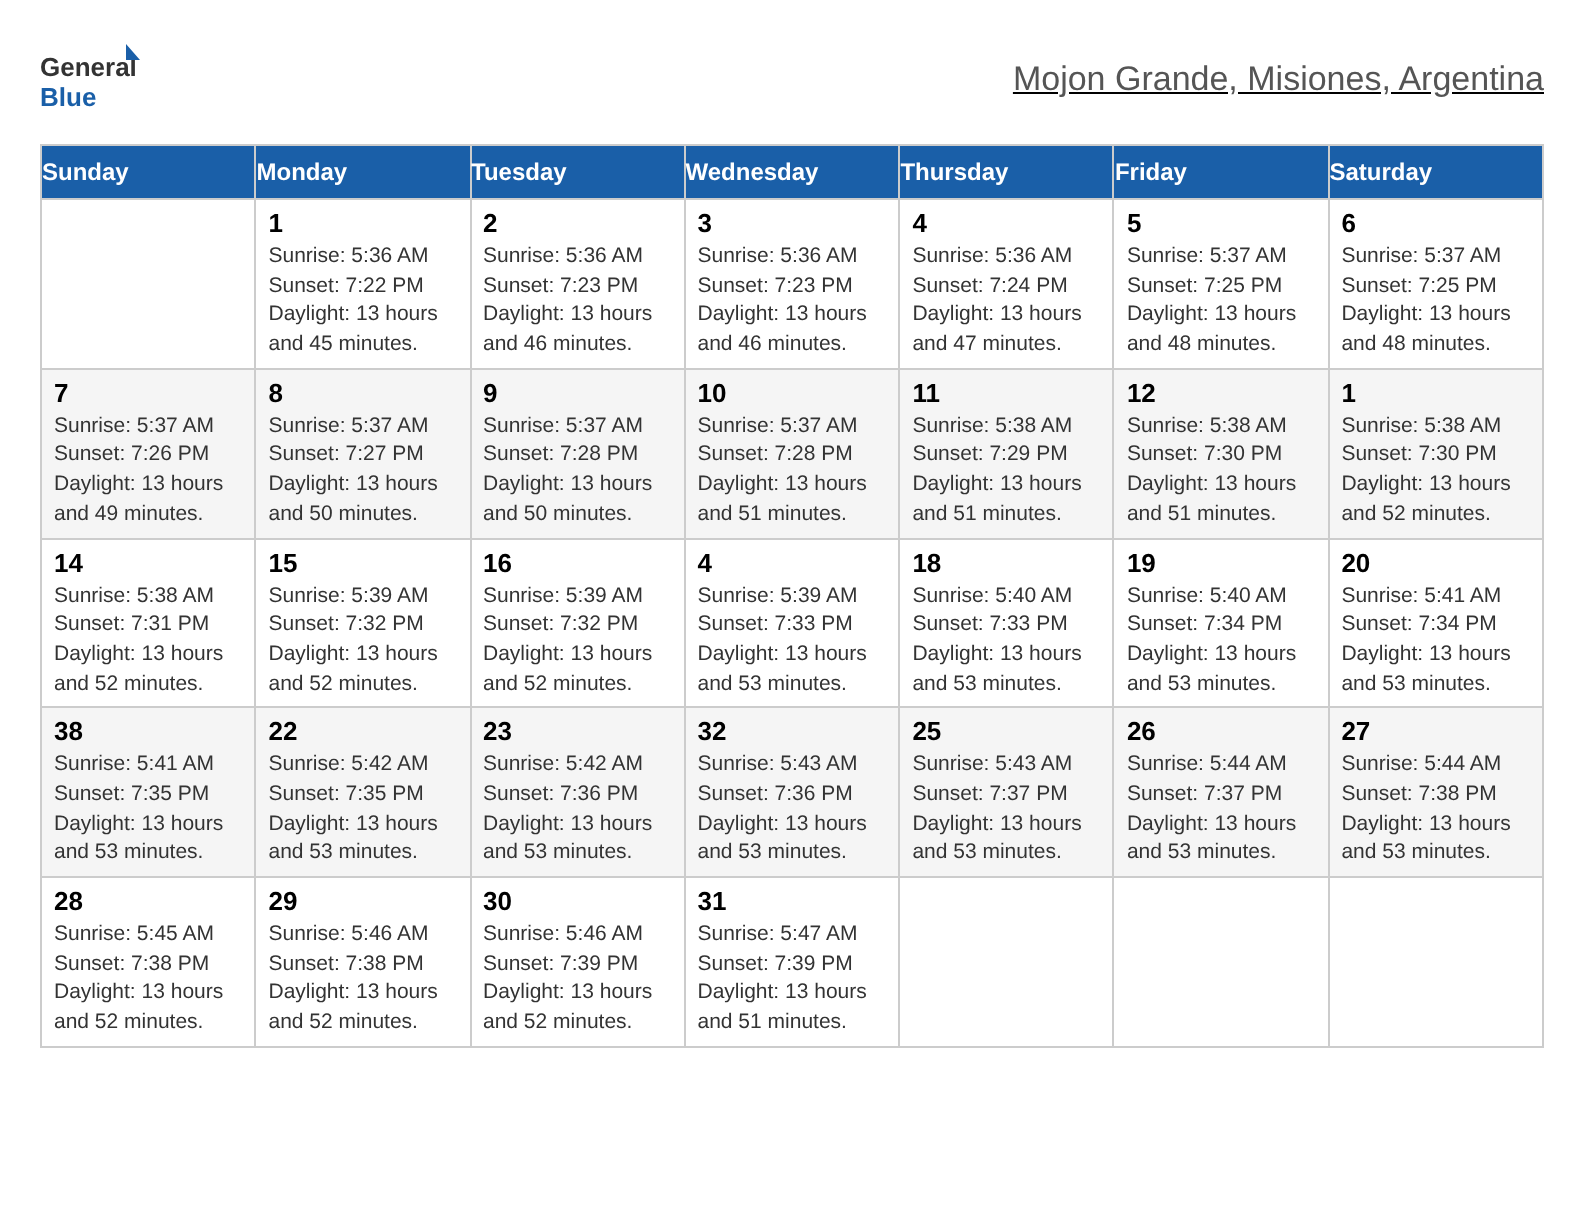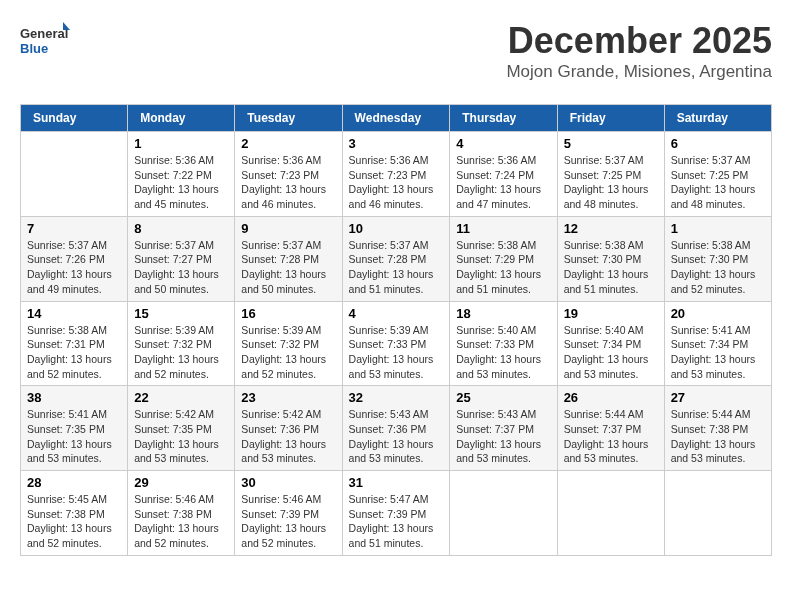--- a/index.html
+++ b/index.html
@@ -6,22 +6,23 @@
     body {
       font-family: Arial, sans-serif;
       background: #fff;
       width: 792px;
       min-height: 612px;
       padding: 20px;
     }
     .header-area {
       display: flex;
       justify-content: space-between;
-      align-items: flex-start;
-      margin-bottom: 22px;
+      align-items: center;
+      margin-bottom: 12px;
+      text-decoration: underline;
     }
     .logo {
       display: flex;
       align-items: center;
       gap: 6px;
     }
     .title-area {
       text-align: right;
     }
     .month-title {
@@ -35,21 +36,21 @@
     }
     table {
       width: 100%;
       border-collapse: collapse;
       font-size: 11px;
     }
     thead tr th {
       background-color: #1a5fa8;
       color: #fff;
       text-align: left;
-      padding: 6px 12px;
+      padding: 6px 0;
       font-size: 12px;
       font-weight: bold;
       border: 1px solid #ccc;
     }
     tbody tr td {
       border: 1px solid #ccc;
       vertical-align: top;
       padding: 4px 6px;
       height: 80px;
       width: 108px;
@@ -80,21 +81,20 @@
 
 <div class="header-area">
   <div class="logo">
   <svg width="50" height="40" viewBox="0 0 50 40">
     <text x="0" y="18" font-size="13" font-weight="bold" fill="#333" font-family="Arial">General</text>
     <text x="0" y="33" font-size="13" font-weight="bold" fill="#1a5fa8" font-family="Arial">Blue</text>
     <polygon points="43,2 50,10 43,10" fill="#1a5fa8"></polygon>
   </svg>
 </div>
   <div class="title-area">
-    <div class="month-title">December 2025</div>
     <div class="subtitle">Mojon Grande, Misiones, Argentina</div>
   </div>
 </div>
 
 <table>
   <thead>
     <tr>
     <th>Sunday</th>
         <th>Monday</th>
         <th>Tuesday</th>

